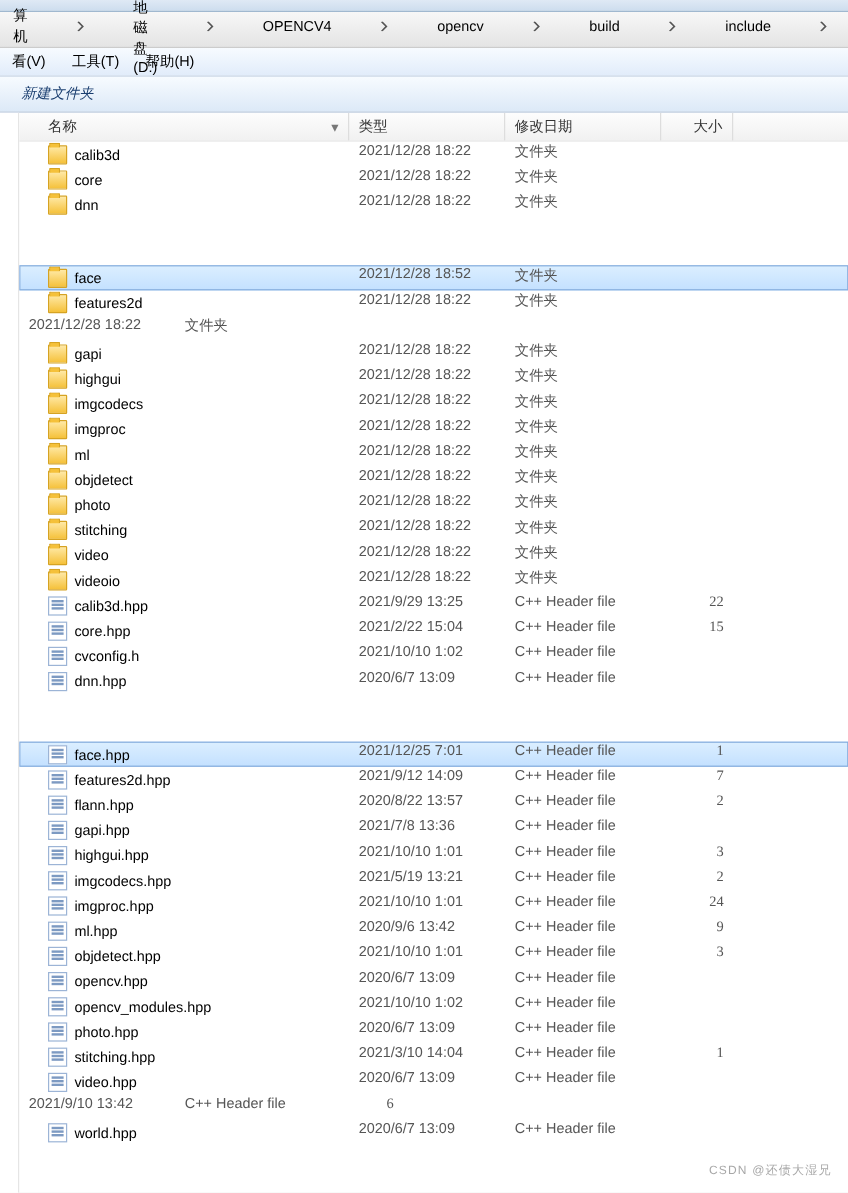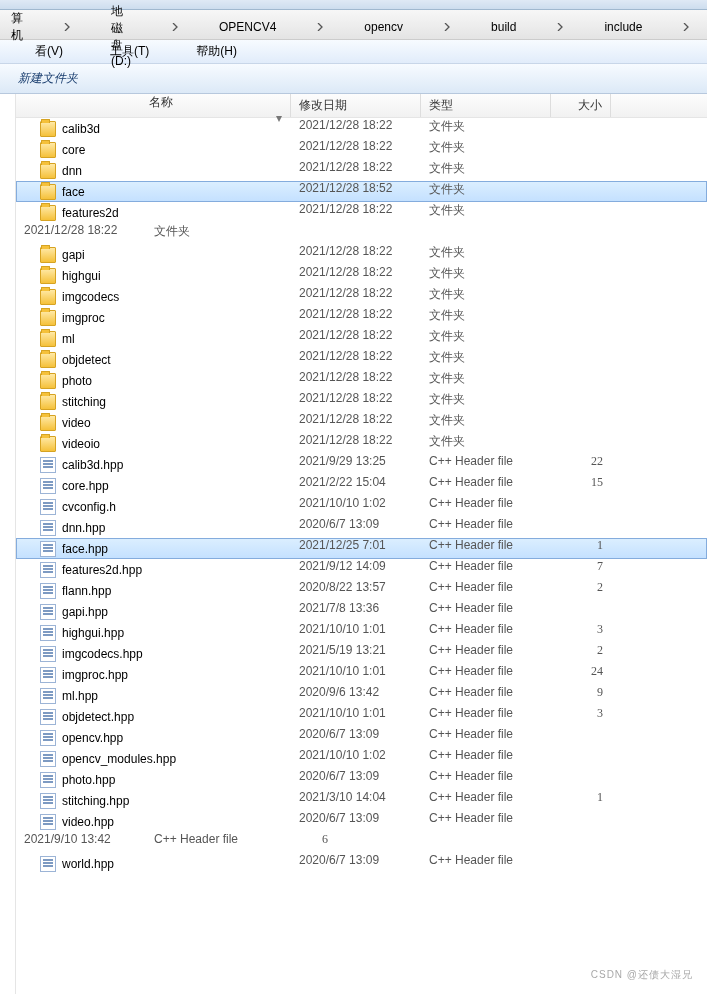--- a/index.html
+++ b/index.html
@@ -1,45 +1,45 @@
 <!DOCTYPE html>
 <html><head>
 <meta charset="utf-8">
 <style>
 * { margin:0; padding:0; box-sizing:border-box; font-family:"Microsoft YaHei","Segoe UI",Tahoma,sans-serif; }
 body { width:707px; height:994px; background:#ececec; overflow:hidden; font-size:12px; color:#000; }
 
 .titlebar { height:10px; background:linear-gradient(#dfe9f5,#cdddee); border-bottom:1px solid #a0b8cf; }
 
-.breadcrumb-bar { height:30px; background:linear-gradient(#f7f7f7,#e4e4e4); border-bottom:1px solid #ccc; display:flex; align-items:flex-end; padding:0 4px;gap:33px; }
+.breadcrumb-bar { height:30px; background:linear-gradient(#f7f7f7,#e4e4e4); border-bottom:1px solid #ccc; display:flex; align-items:flex-start; padding:0 4px;gap:33px; }
 .bc-seg { display:flex; align-items:center; height:24px; padding:0 6px; border:1px solid transparent; color:#000; }
 .bc-arrow { width:14px; height:24px; display:flex; align-items:center; justify-content:center; color:#555; }
 .bc-arrow svg { width:8px; height:8px; }
 
 .menu-bar { height:24px; background:linear-gradient(#f7fbff,#e1ecfa); border-bottom:1px solid #c8d6e8; display:flex; align-items:center; padding:0 6px; gap:14px; }
-.menu-item { padding:2px 4px;margin-left:25px; }
+.menu-item { padding:2px 4px; }
 
 .toolbar { height:30px; background:linear-gradient(#f7fbff,#dce9f7); border-bottom:1px solid #b7c8dd; display:flex; align-items:center; padding:0 12px; }
 .tb-btn { padding:2px 6px; color:#1a3e6f;font-style:italic; }
 
 .content { display:flex; height:calc(994px - 10px - 30px - 24px - 30px); background:#fff; }
 .sidebar { width:16px; background:#fff; border-right:1px solid #e5e5e5; }
 
 .file-area { flex:1; overflow:hidden; }
 .columns { display:flex; height:24px; border-bottom:1px solid #e5e5e5; background:linear-gradient(#fdfdfd,#f1f1f1); }
 .col { display:flex; align-items:center; padding:0 8px; border-right:1px solid #ddd; color:#333; position:relative; }
 .col .sort { margin-left:auto; display:flex; align-items:center; color:#777; }
-.col-name { width:275px; padding-left:24px;flex-direction:column; }
+.col-name { width:275px; padding-left:24px; }
 .col-date { width:130px; }
 .col-type { width:130px; }
 .col-size { width:60px; justify-content:flex-end; }
 
 .rows { }
 .row { display:flex; height:21px; }
-.row.sel { background:linear-gradient(#dcefff,#c3e0ff); outline:1px solid #84acdd; outline-offset:-1px; }
+.row.sel { background:linear-gradient(#dcefff,#c3e0ff); outline:1px solid #84acdd; outline-offset:-1px;margin-top:40px; }
 .cell { padding:0 8px; white-space:nowrap; overflow:hidden; text-overflow:ellipsis; }
 .c-name { width:275px; display:flex; align-items:center; gap:6px; padding-left:24px; }
 .c-date { width:130px; color:#555; }
 .c-type { width:130px; color:#555; }
 .c-size { width:60px; text-align:right; color:#555;font-family:Liberation Serif, serif; }
 
 .icon { width:16px; height:16px; flex:0 0 16px; display:inline-block; }
 .folder-icon { background:linear-gradient(#ffe9a6,#f5c13a); border:1px solid #d6a322; border-radius:1px; position:relative; }
 .folder-icon::before { content:""; position:absolute; top:-3px; left:0; width:7px; height:3px; background:#f5c13a; border:1px solid #d6a322; border-bottom:none; border-radius:1px 1px 0 0; }
 .file-icon { background:#fff; border:1px solid #9cb4d6; position:relative; }
@@ -108,25 +108,25 @@
 </div>
 
 <div class="content">
   <div class="sidebar"></div>
   <div class="file-area">
     <div class="columns">
       <div class="col col-name">
         <span>名称</span>
         <span class="sort">▾</span>
       </div>
+      <div class="col col-type">
+          <span>类型</span>
+        </div>
       <div class="col col-date">
           <span>修改日期</span>
-        </div>
-      <div class="col col-type">
-          <span>类型</span>
         </div>
       <div class="col col-size">
           <span>大小</span>
         </div>
     </div>
     <div class="rows" id="rows">
         <div class="row">
           <div class="cell c-name">
             <span class="icon folder-icon"></span>
             <span>calib3d</span>

